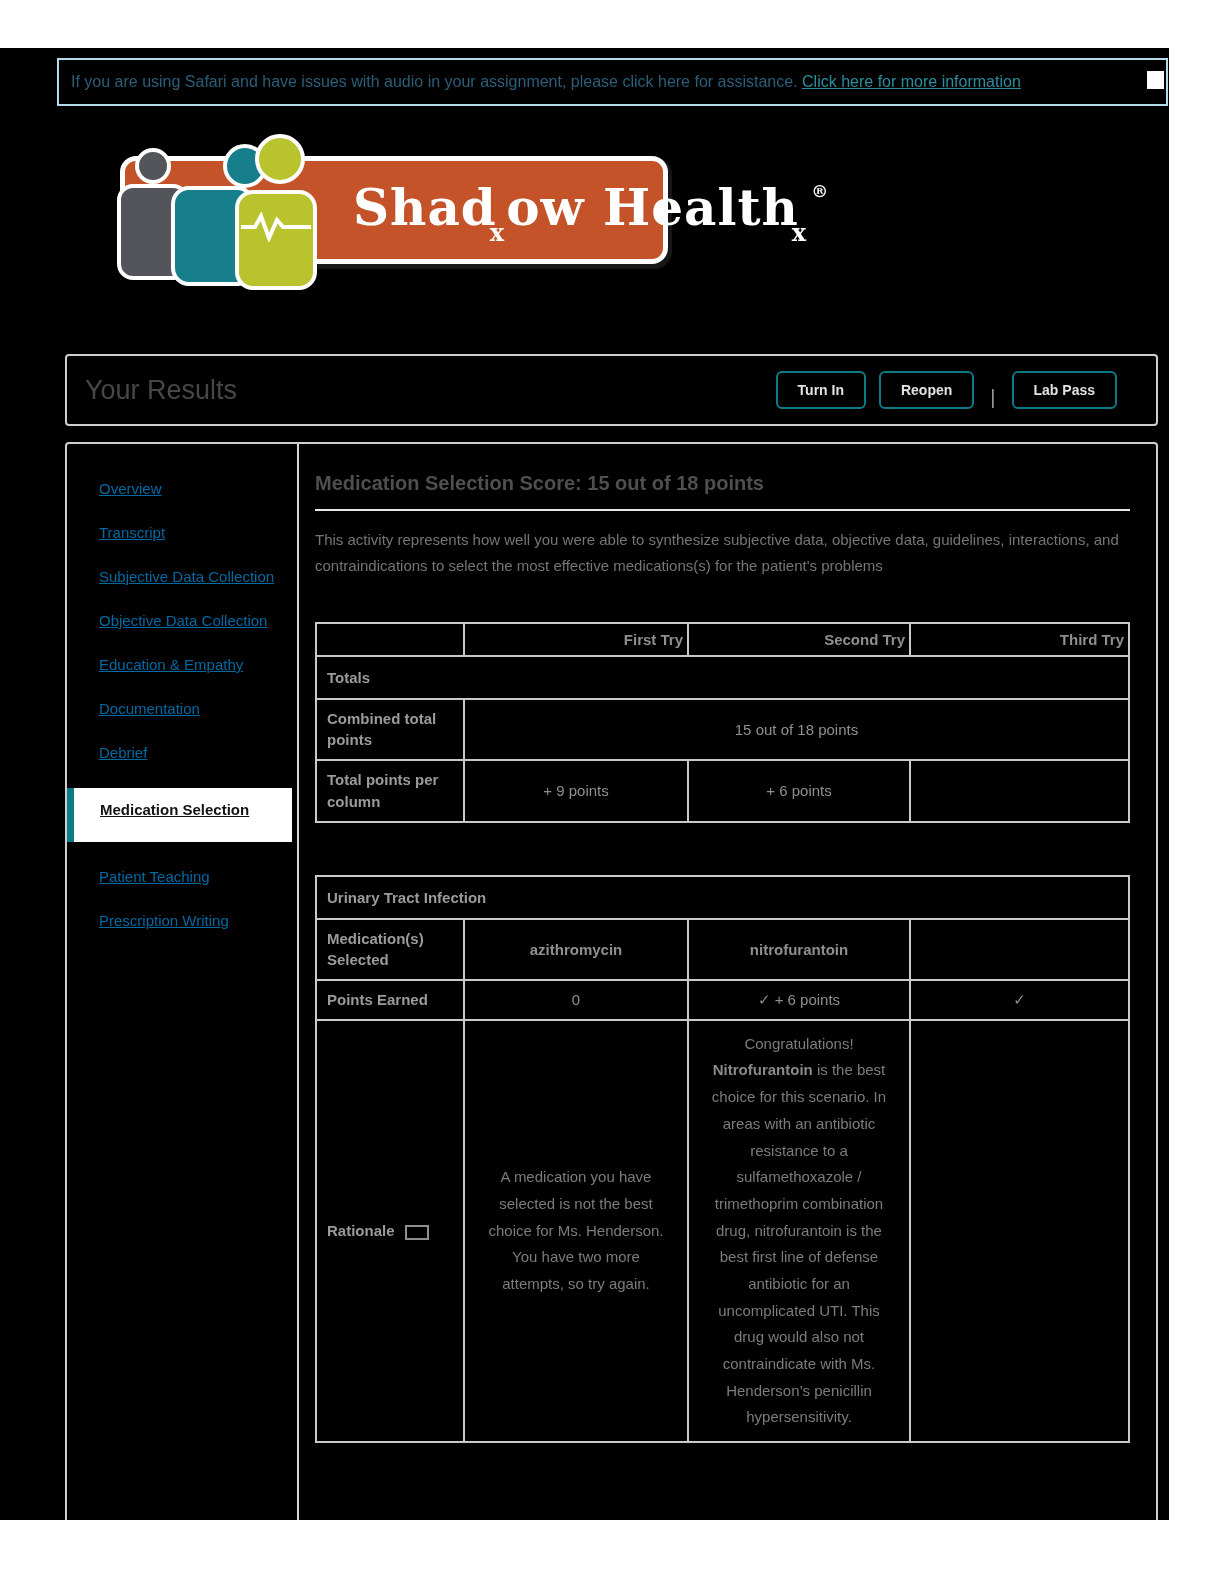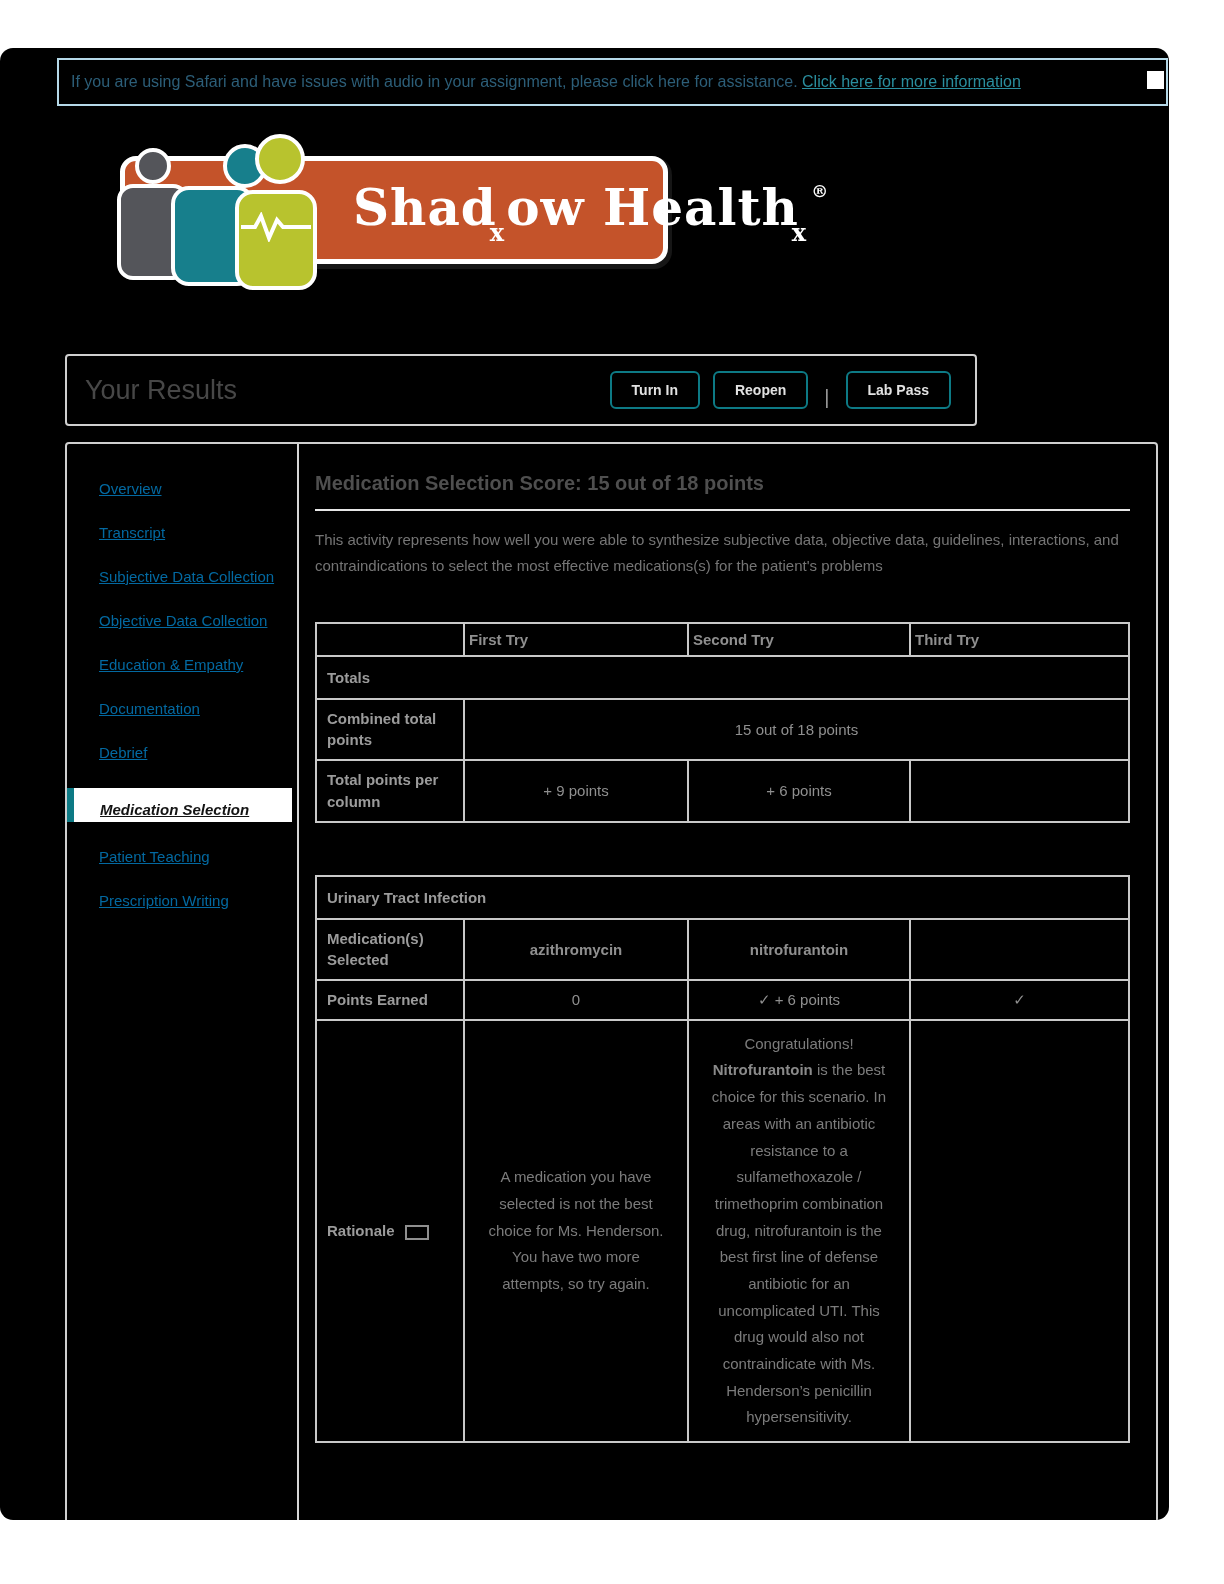--- a/index.html
+++ b/index.html
@@ -11,21 +11,20 @@
     overflow: hidden;
   }
 
   
   .black-area {
     position: absolute;
     left: 0; top: 48px;
     width: 1169px; height: 1472px;
     background: #000000;
     overflow: hidden;
-    border-radius: 13px;
   }
 
   
   .banner {
     position: relative;
     margin: 10px 0 0 57px;
     width: 1111px;
     border: 2px solid #b5d9e8;
     background: #000;
     padding: 13px 30px 13px 12px;
@@ -77,25 +76,25 @@
     font-family: "DejaVu Serif", "Liberation Serif", serif;
     font-weight: bold; color: #ffffff; font-size: 50px;
     letter-spacing: 1px; white-space: nowrap;
   }
   .logo-text .rx { display: inline-block; font-size: 24px; position: relative; top: 16px; margin-left: -7px; margin-right: 1px; }
   .logo-text .reg { display: inline-block; font-size: 17px; position: relative; top: -28px; margin-left: 3px; }
 
   
   .results-panel {
     margin: 64px 0 0 65px;
-    width: 912px; height: 72px;
+    width: 1093px; height: 72px;
     border: 2px solid #cfcfcf;
     border-radius: 4px;
     display: flex; align-items: center; justify-content: space-between;
-    padding: 0 24px 0 18px;
+    padding: 0 39px 0 18px;
   }
   .results-title { font-size: 27px; color: #474747; }
   .results-buttons { display: flex; align-items: flex-end; gap: 13px; }
   .btn {
     background: #000; color: #e2e2e2;
     border: 2px solid #0d7a85; border-radius: 6px;
     font-size: 14px; font-weight: bold;
     font-family: "Liberation Sans", sans-serif;
     padding: 9px 20px; cursor: pointer;
   }
@@ -113,39 +112,38 @@
   .side-item {
     display: block;
     margin: 0 0 26px 32px;
     font-size: 15px; color: #0369a1;
     text-decoration: underline; cursor: pointer;
     line-height: 18px;
   }
   .side-item.active {
     background: #ffffff; color: #141414; font-weight: bold;
     margin-left: 0; margin-right: 5px;
-    padding: 13px 0 3px 26px;
+    padding: 13px 0 23px 26px;
     border-left: 7px solid #0d7a85;
-    font-style: italic;
   }
 
   .main { flex: 1; padding: 28px 26px 0 16px; }
   .main h2 { font-size: 20px; font-weight: bold; color: #4f4f4f; }
   .main hr { border: none; border-top: 2px solid #e6e6e6; margin: 14px 0 16px 0; }
   .desc { font-size: 15px; color: #757575; line-height: 1.75; max-width: 820px; }
 
   table { border-collapse: collapse; width: 100%; table-layout: fixed; }
   table, th, td { border: 2px solid #c9c9c9; }
   td, th { font-size: 15px; color: #8f8f8f; vertical-align: middle; }
   .t1 { margin-top: 42px; }
   .t2 { margin-top: 52px; }
   col.c1 { width: 148px; } col.c2 { width: 224px; } col.c3 { width: 222px; }
   .cell-label { text-align: left; font-weight: bold; color: #9b9b9b; padding: 8px 8px 8px 10px; line-height: 1.45; }
   .cell-center { text-align: center; padding: 6px 8px; }
-  .hdr { font-weight: bold; text-align: left; padding: 7px 4px; }
+  .hdr { font-weight: bold; text-align: right; padding: 7px 4px; }
   .section-row td { font-weight: bold; text-align: left; padding: 12px 10px; color: #9b9b9b; }
   .row-h42 td { height: 42px; }
   .row-h54 td { height: 54px; }
   .row-h30 td { height: 30px; }
   .rationale-row td { height: 350px; }
   .rationale-cell { text-align: center; font-size: 15px; color: #7c7c7c; line-height: 1.78; padding: 10px 16px; }
   .rationale-cell b { color: #8a8a8a; }
   .chk-box {
     display: inline-block; width: 24px; height: 15px;
     border: 2px solid #8f8f8f; margin-left: 10px; vertical-align: middle;

